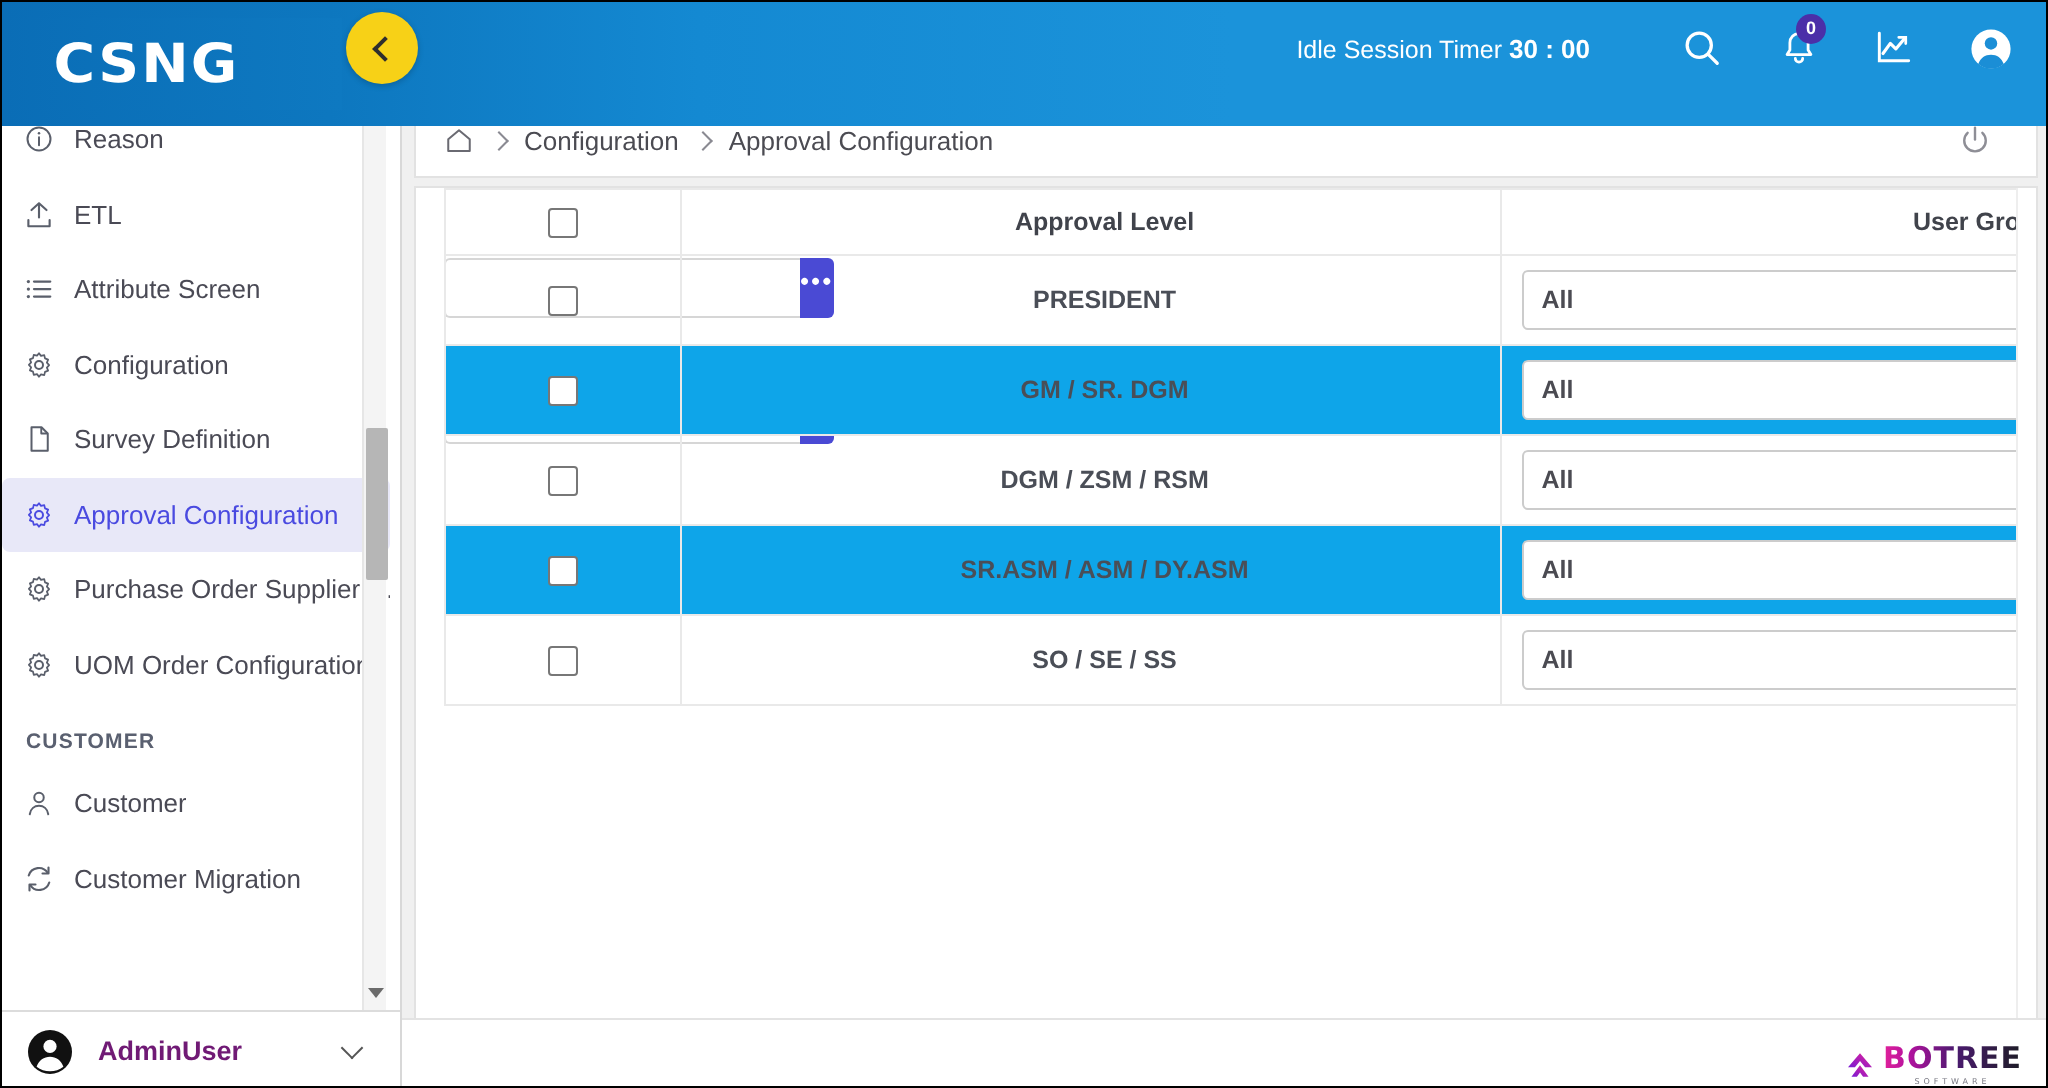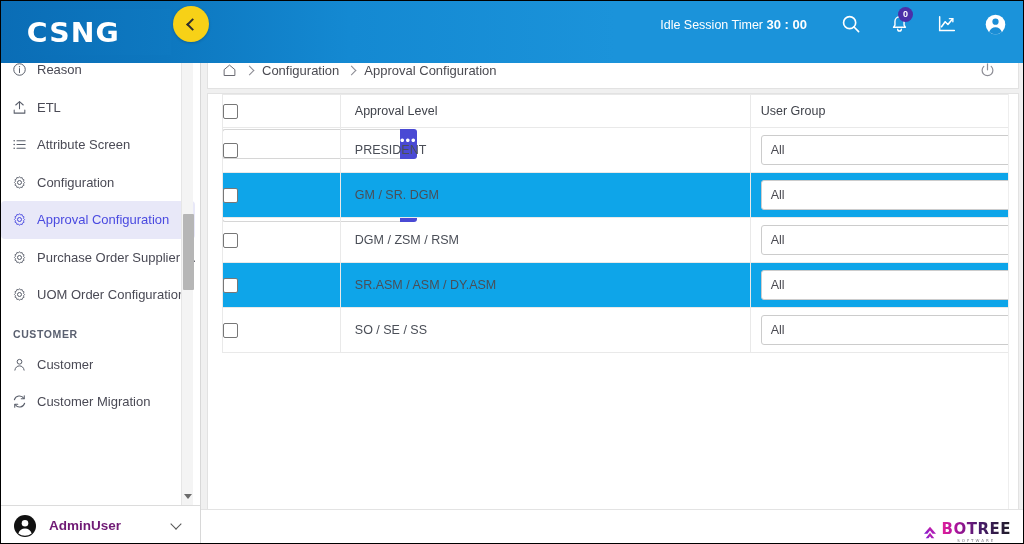--- a/index.html
+++ b/index.html
@@ -48,21 +48,21 @@
   .chev-left {
     width: 9px; height: 9px;
     border-left: 2px solid #2e2e2e; border-bottom: 2px solid #2e2e2e;
     transform: rotate(45deg); margin-left: 3px;
   }
   .topbar-right {
     position: absolute; right: 0; top: 0; height: 46px;
     display: flex; align-items: center; gap: 0px; padding-right: 6px;
   }
   .idle-timer {
-    color: #ffffff; font-size: 12.5px; margin-right: 20px; white-space: nowrap;
+    color: #ffffff; font-size: 12.5px; margin-right: 32px; white-space: nowrap;
   }
   .idle-timer b { font-weight: bold; font-size: 13px; }
   .ico-btn {
     width: 48px; height: 46px; position: relative;
     display: flex; align-items: center; justify-content: center;
     cursor: pointer;
   }
   .badge {
     position: absolute; top: 6px; right: 10px;
     background: #4b2fa8; color: #fff;
@@ -194,22 +194,22 @@
 
   
   .tbl-wrap {
     position: absolute; top: 0px; left: 14px;
     width: 798px;
   }
   table.grid { border-collapse: collapse; width: 1000px; table-layout: fixed; }
   table.grid th, table.grid td {
     border: 1px solid #e9e9e9;
     border-left: none;
-    text-align: left;
-    font-weight: normal;
+    text-align: center;
+    font-weight: bold;
     vertical-align: middle;
   }
   table.grid th:first-child, table.grid td:first-child { border-left: 1px solid #e9e9e9; }
   th.c-chk, td.c-chk { width: 100px; text-align: center; }
   th.c-lvl, td.c-lvl { width: 348px; padding-left: 14px; }
   th.c-grp, td.c-grp { width: 400px; padding-left: 10px; }
   table.grid thead th {
     height: 33px; font-size: 12.5px; color: #40434b; background: #fff;
   }
   table.grid tbody td { height: 45px; font-size: 12.5px; color: #4a4e57; }
@@ -356,20 +356,29 @@
         <div class="nav-item">
           <span class="ic">
             <svg width="15" height="15" viewBox="0 0 24 24">
               <circle cx="12" cy="12" r="3.2" fill="none" stroke="#5a5f6b" stroke-width="1.6"></circle>
               <path d="M12 2.6l1.6 2.1 2.6-.6.6 2.6 2.5 1-1 2.4 1.8 2-1.8 2 1 2.4-2.5 1-.6 2.6-2.6-.6L12 21.4l-1.6-2.1-2.6.6-.6-2.6-2.5-1 1-2.4-1.8-2 1.8-2-1-2.4 2.5-1 .6-2.6 2.6.6z" fill="none" stroke="#5a5f6b" stroke-width="1.4" stroke-linejoin="round"></path>
             </svg>
           </span>
           <span class="lbl">Configuration</span>
         </div>
 
+        <div class="nav-item">
+          <span class="ic">
+            <svg width="15" height="15" viewBox="0 0 24 24">
+              <path d="M6 2.6h8l5 5v13.8H6z" fill="none" stroke="#5a5f6b" stroke-width="1.6" stroke-linejoin="round"></path>
+              <polyline points="13.8,2.8 13.8,7.6 18.8,7.6" fill="none" stroke="#5a5f6b" stroke-width="1.5" stroke-linejoin="round"></polyline>
+            </svg>
+          </span>
+          <span class="lbl">Survey Definition</span>
+        </div>
 
         <div class="nav-item active">
           <span class="ic">
             <svg width="15" height="15" viewBox="0 0 24 24">
               <circle cx="12" cy="12" r="3.2" fill="none" stroke="#4a4ae0" stroke-width="1.6"></circle>
               <path d="M12 2.6l1.6 2.1 2.6-.6.6 2.6 2.5 1-1 2.4 1.8 2-1.8 2 1 2.4-2.5 1-.6 2.6-2.6-.6L12 21.4l-1.6-2.1-2.6.6-.6-2.6-2.5-1 1-2.4-1.8-2 1.8-2-1-2.4 2.5-1 .6-2.6 2.6.6z" fill="none" stroke="#4a4ae0" stroke-width="1.4" stroke-linejoin="round"></path>
             </svg>
           </span>
           <span class="lbl">Approval Configuration</span>
         </div>

